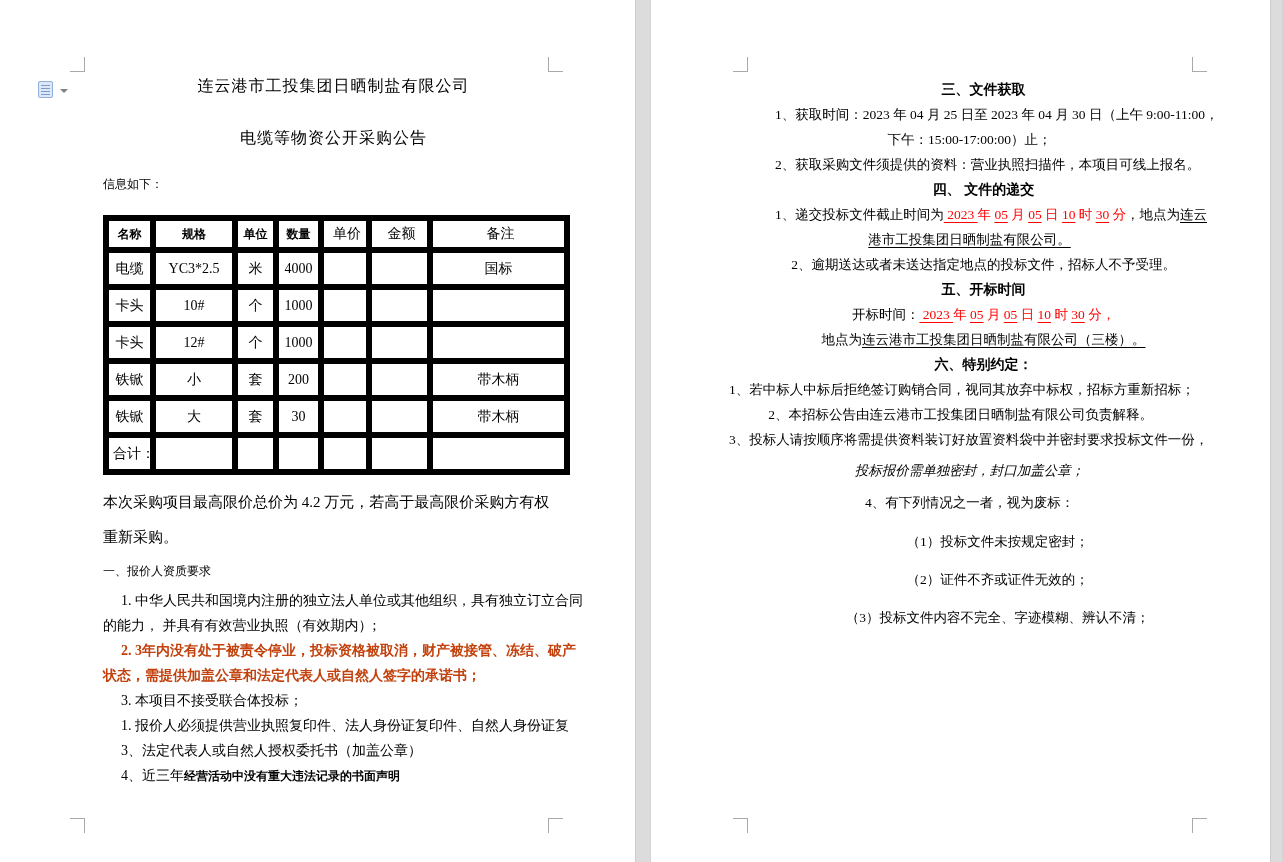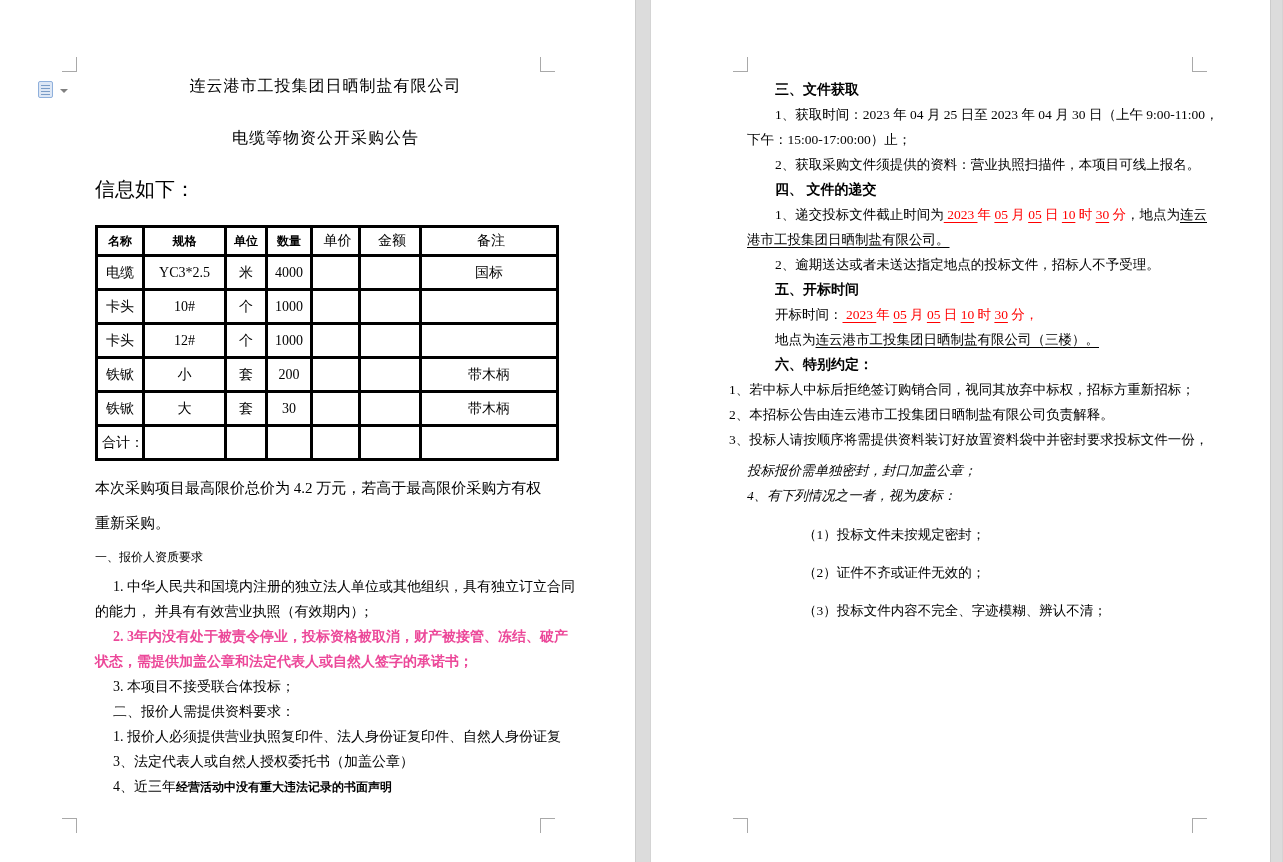--- a/index.html
+++ b/index.html
@@ -3,22 +3,22 @@
 <meta charset="utf-8">
 <style>
   html,body{margin:0;padding:0;}
   body{
     width:1283px;height:862px;position:relative;overflow:hidden;
     background:#ffffff;
     font-family:"Liberation Serif","DejaVu Sans",serif;
     color:#000;
   }
   .page{position:absolute;top:0;background:#fff;height:862px;}
-  #page-left{left:0;width:635px;}
-  #page-right{left:651px;width:532px;}
+  #page-left{left:8px;width:635px;}
+  #page-right{left:651px;width:532px;text-align:center;}
   .gapbar{position:absolute;top:0;height:862px;background:#dcdcdc;
     border-left:1px solid #cccccc;border-right:1px solid #d4d4d4;box-sizing:border-box;}
   #gap-mid{left:635px;width:16px;}
   #gap-right{left:1270px;width:13px;}
 
   
   .crop{position:absolute;width:15px;height:15px;box-sizing:border-box;}
   .crop.tl{border-right:1px solid #a9a9a9;border-bottom:1px solid #a9a9a9;}
   .crop.tr{border-left:1px solid #a9a9a9;border-bottom:1px solid #a9a9a9;}
   .crop.bl{border-right:1px solid #a9a9a9;border-top:1px solid #a9a9a9;}
@@ -30,47 +30,47 @@
     background:#dde7f5;border:1px solid #8fb0dc;border-radius:2px;box-sizing:border-box;}
   #paste-btn .pi-lines{position:absolute;left:5px;top:6px;width:9px;height:10px;
     background:repeating-linear-gradient(#7a9cc6 0 1px,transparent 1px 3px);}
   #paste-btn .pa{position:absolute;left:24px;top:10px;width:0;height:0;
     border-left:4px solid transparent;border-right:4px solid transparent;border-top:4px solid #808080;}
 
   
   #lp-content{position:absolute;left:95px;top:0;width:461px;}
   .lp-title{margin-top:76px;text-align:center;font-size:16px;letter-spacing:1px;white-space:nowrap;}
   .lp-subtitle{margin-top:31px;text-align:center;font-size:16px;letter-spacing:1px;white-space:nowrap;}
-  .lp-info{margin-top:27px;font-size:20px;}
+  .lp-info{margin-top:27px;font-size:12px;}
   #lp-table{margin-top:22px;border-collapse:collapse;table-layout:fixed;width:461px;}
-  #lp-table th,#lp-table td{border:3px solid #000000;text-align:center;font-size:14px;
+  #lp-table th,#lp-table td{border:6px solid #000000;text-align:center;font-size:14px;
     font-weight:normal;padding:0;overflow:hidden;white-space:nowrap;}
   #lp-table th{height:26px;}
   #lp-table td{height:31px;}
   #lp-table th.hs{font-size:12px;font-weight:bold;}
   #lp-table th.hl{text-align:center;padding-left:4px;}
   #lp-table td.cl{text-align:left;padding-left:4px;}
 
   .line{white-space:nowrap;font-size:14px;height:25px;line-height:25px;}
   #lp-lines .pbig{font-size:15px;height:35px;line-height:35px;}
   #lp-lines .h1{font-size:12px;height:33px;line-height:33px;}
   #lp-lines .first{margin-top:10px;}
   .ind{padding-left:18px;}
-  .rb{color:#ec4899;font-weight:bold;}
+  .rb{color:#c2410c;font-weight:bold;}
 
   
   #rp-content{position:absolute;left:78px;top:0;width:463px;}
   #rp-lines{padding-top:77px;}
   #rp-lines .line{font-size:13.5px;}
   .h{font-weight:bold;padding-left:46px;font-size:14px !important;}
   .i45{padding-left:46px;}
   .i18{padding-left:18px;}
   .i74{padding-left:74px;}
   .out{padding-left:0;}
-  .m6{margin-top:6px;font-style:italic;}.m7{font-style:italic;}.m14{margin-top:14px;}.m13{margin-top:13px;}
+  .m6{margin-top:6px;font-style:italic;}.m7{margin-top:7px;}.m14{margin-top:14px;}.m13{margin-top:13px;}
 
   .r{color:#ff0000;}
   .u{text-decoration:underline;text-underline-offset:3px;}
   .sm{font-size:12px;font-weight:bold;}
 </style>
 </head>
 <body>
 
 <div class="page" id="page-left">
   <div class="crop tl" style="left:62px;top:57px;"></div>
@@ -162,21 +162,20 @@
     </table>
     <div id="lp-lines">
         <div class="line pbig first"><span>本次采购项目最高限价总价为 4.2 万元，若高于最高限价采购方有权</span></div>
         <div class="line pbig"><span>重新采购。</span></div>
         <div class="line h1"><span>一、报价人资质要求</span></div>
         <div class="line ind"><span>1.  中华人民共和国境内注册的独立法人单位或其他组织，具有独立订立合同</span></div>
         <div class="line"><span>的能力， 并具有有效营业执照（有效期内）;</span></div>
         <div class="line ind rb"><span>2. 3年内没有处于被责令停业，投标资格被取消，财产被接管、冻结、破产</span></div>
         <div class="line rb"><span>状态，需提供加盖公章和法定代表人或自然人签字的承诺书；</span></div>
         <div class="line ind"><span>3.  本项目不接受联合体投标；</span></div>
-        <div class="line ind"><span>二、报价人需提供资料要求：</span></div>
         <div class="line ind"><span>1.  报价人必须提供营业执照复印件、法人身份证复印件、自然人身份证复</span></div>
         <div class="line ind"><span>3、法定代表人或自然人授权委托书（加盖公章）</span></div>
         <div class="line ind"><span>4、近三年</span><span class="sm">经营活动中没有重大违法记录的书面声明</span></div>
       </div>
   </div>
 </div>
 
 <div class="gapbar" id="gap-mid"></div>
 <div class="gapbar" id="gap-right"></div>
 

